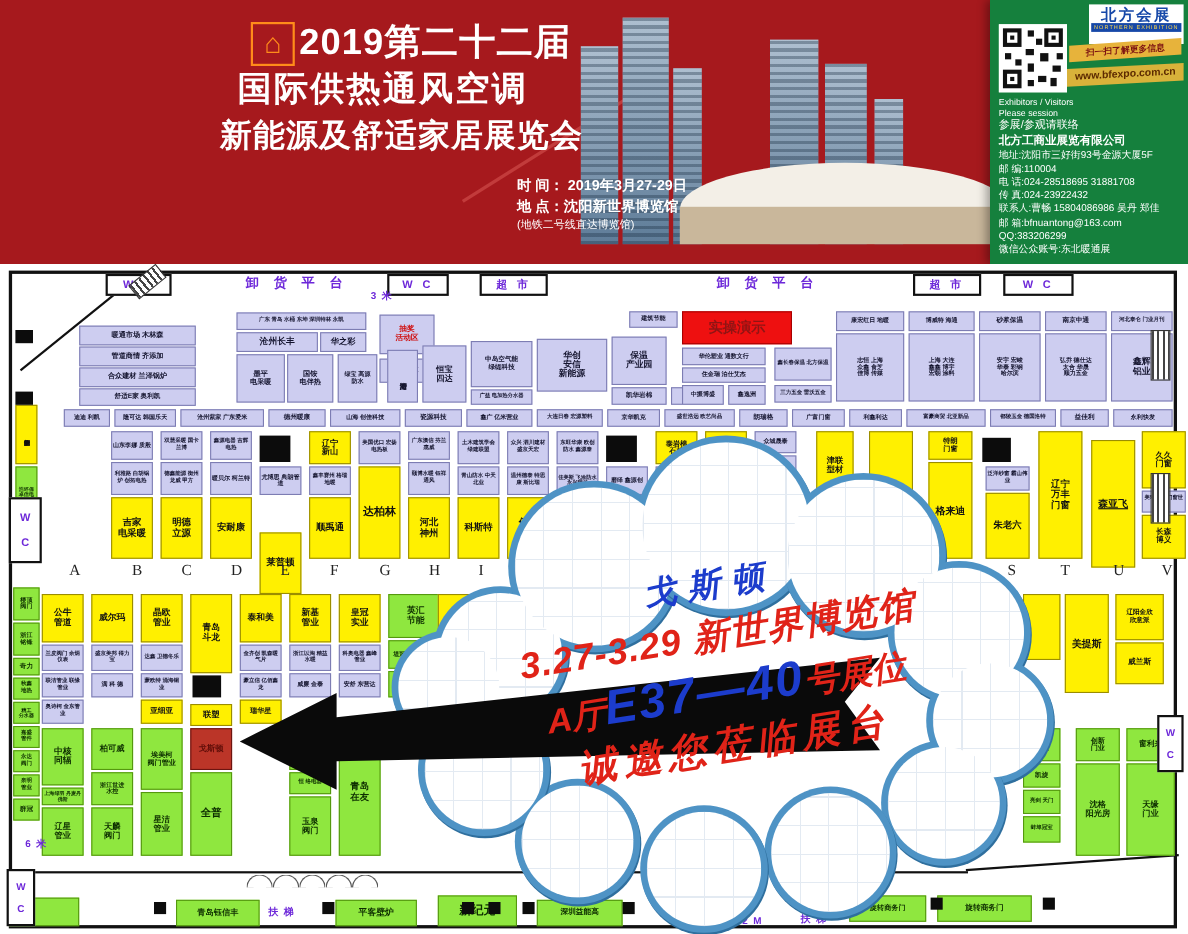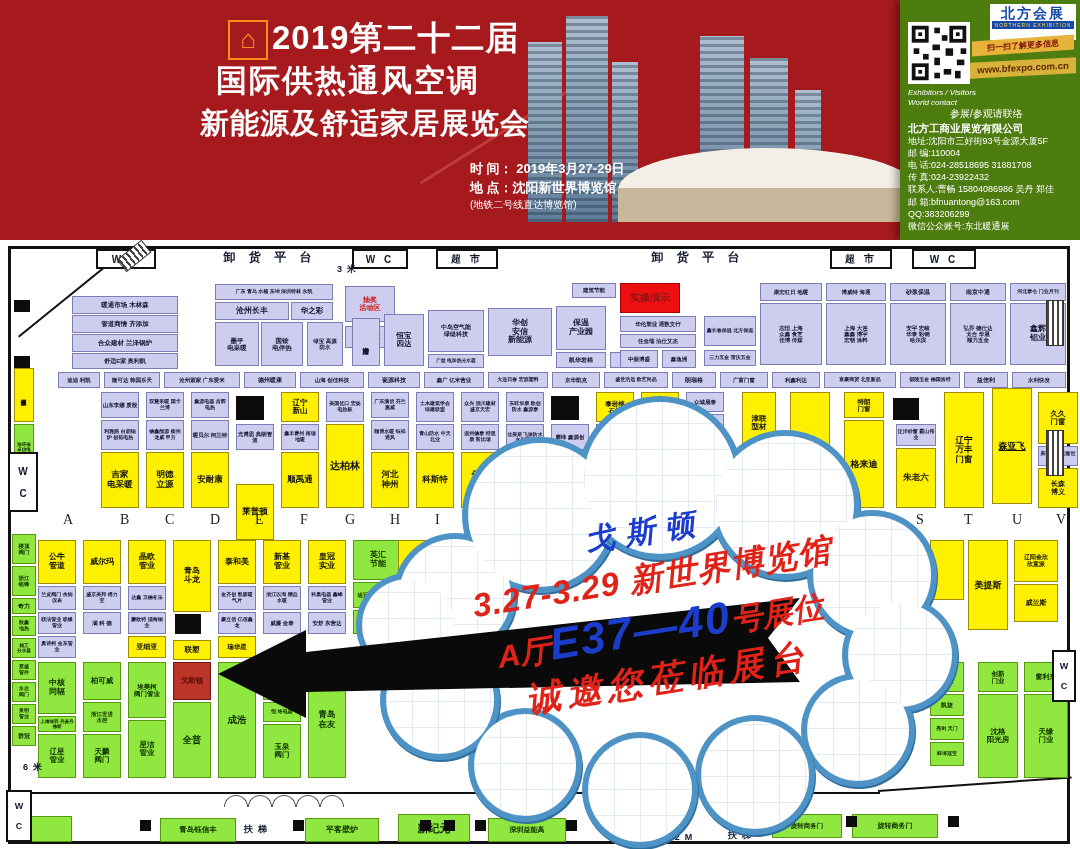--- a/index.html
+++ b/index.html
@@ -26,48 +26,48 @@
   #schedule .note{font-size:10px;font-weight:normal;}
   #buildings{position:absolute;left:500px;top:0;width:400px;height:240px;}
   .tower{position:absolute;background:repeating-linear-gradient(0deg,rgba(25,45,65,.35) 0 3px,rgba(255,255,255,0) 3px 7px),
     linear-gradient(180deg,#aebfd0,#5e7c98);}
   .streak{position:absolute;background:#c23b3b;transform:rotate(58deg);}
   #expo-roof{position:absolute;left:118px;top:148px;width:300px;height:42px;background:#f3efe7;
     border-radius:50% 50% 0 0/100% 100% 0 0;box-shadow:0 3px 0 #cbb;}
   #expo-base{position:absolute;left:118px;top:188px;width:300px;height:34px;
     background:repeating-linear-gradient(90deg,#c9b79b 0 10px,#b7a econ588 10px 12px);background:#c9b79b;}
   
-  #contact{position:absolute;left:900px;top:0;width:180px;height:240px;background:#4d7c0f;
+  #contact{position:absolute;left:900px;top:0;width:180px;height:240px;background:#15803d;
     box-shadow:-4px 0 8px rgba(0,0,0,.35);color:#fff;}
   #nlogo{position:absolute;right:4px;top:4px;width:86px;height:36px;background:#fff;padding:2px;box-sizing:border-box;text-align:center;}
   #nlogo .cn{color:#1648a8;font-weight:bold;font-size:14px;letter-spacing:2px;line-height:1.1;}
   #nlogo .en{background:#1648a8;color:#ffd84d;font-size:5px;letter-spacing:1px;line-height:1.6;}
   #qr{position:absolute;left:8px;top:22px;width:62px;height:62px;background:#fff;}
   #ribbon{position:absolute;left:72px;top:38px;width:102px;height:15px;background:#e7b33b;color:#7c1111;
     font-size:8px;font-weight:bold;text-align:center;line-height:15px;transform:skewY(-4deg);}
   #urlbox{position:absolute;left:70px;top:60px;width:106px;height:16px;background:#d8b23a;color:#5c2a00;
     font-size:9.5px;font-weight:bold;text-align:center;line-height:16px;transform:skewY(-3deg);}
   #contact-lines{position:absolute;left:8px;top:88px;width:168px;}
   #contact-lines div{font-size:9px;line-height:1.35;white-space:nowrap;}
-  #contact-lines .sm{font-size:8px;line-height:1.2;font-style:italic;}
+  #contact-lines .sm{font-size:8px;line-height:1.2;}
   #contact-lines .big{font-size:10.5px;font-weight:bold;}
-  #contact-lines .med{font-size:10px;margin-left:42px;}
+  #contact-lines .med{font-size:10px;}
   
   #plan{position:absolute;left:0;top:240px;width:1080px;height:609px;background:#fff;}
   #plan-border{position:absolute;left:8px;top:6px;width:1062px;height:598px;border:3px solid #111;box-sizing:border-box;}
   .booth{position:absolute;display:flex;align-items:center;justify-content:center;text-align:center;
     line-height:1.12;white-space:pre-line;overflow:hidden;box-sizing:border-box;font-weight:bold;z-index:2;}
   .bp{background:#cdcdf0;border:1px solid #7d7db3;color:#14142e;}
   .by{background:#fff000;border:1px solid #9b8d00;color:#111;}
   .bg{background:#8fe73f;border:1px solid #55980f;color:#0d2e00;}
   .br{background:#bb3528;border:1px solid #6d1410;color:#5e0d08;}
   .brd{background:#ee1010;border:1px solid #a80000;color:#8f1414;}
   .bpr{background:#cdcdf0;border:1px solid #7d7db3;color:#d01111;}
   .vert{writing-mode:vertical-rl;text-orientation:upright;}
-  .lbl{position:absolute;color:#0f172a;display:flex;align-items:center;justify-content:center;z-index:2;}
+  .lbl{position:absolute;color:#6d28d9;display:flex;align-items:center;justify-content:center;z-index:2;}
   .lbox{background:#fff;border:2px solid #111;font-weight:bold;letter-spacing:3px;}
   .ltxt{font-weight:bold;letter-spacing:5px;}
   .lvbox{background:#fff;border:2px solid #111;font-weight:bold;writing-mode:vertical-rl;text-orientation:upright;}
   .lhall{font-weight:bold;letter-spacing:2px;color:#000;justify-content:flex-start;}
   .colletter{position:absolute;font-family:"Liberation Serif",serif;font-size:14px;color:#222;z-index:2;}
   .door{position:absolute;background:#0c0c0c;z-index:3;}
   .hatch{position:absolute;border:1px solid #333;background:repeating-linear-gradient(90deg,#444 0 2px,#fff 2px 5px);z-index:2;}
   .arc{position:absolute;width:22px;height:11px;border:1.5px solid #555;border-bottom:none;
     border-radius:22px 22px 0 0;z-index:2;}
   .wall{position:absolute;background:#111;z-index:1;}
@@ -146,21 +146,21 @@
             <rect x="14" y="27" width="3" height="3"></rect>
           <rect x="28" y="14" width="3" height="3"></rect>
             <rect x="3" y="14" width="3" height="3"></rect>
             <rect x="8" y="17" width="3" height="3"></rect>
         </g>
       </svg>
       <div id="ribbon">扫一扫了解更多信息</div>
       <div id="urlbox">www.bfexpo.com.cn</div>
       <div id="contact-lines">
         <div class="sm">Exhibitors / Visitors</div>
-        <div class="sm">World contact</div>
+        <div class="sm">Please session</div>
         <div class="med">参展/参观请联络</div>
         <div class="big">北方工商业展览有限公司</div>
         <div>地址:沈阳市三好街93号金源大厦5F</div>
         <div>邮 编:110004</div>
         <div>电 话:024-28518695  31881708</div>
         <div>传 真:024-23922432</div>
         <div>联系人:曹畅 15804086986 吴丹 郑佳</div>
         <div>邮 箱:bfnuantong@163.com</div>
         <div>QQ:383206299</div>
         <div>微信公众账号:东北暖通展</div>
@@ -250,21 +250,21 @@
 绿缇科技</div>
       <div class="booth bp" style="left: 428px; top: 114px; width: 56px; height: 14px; font-size: 4.8px;">广益 电加热分水器</div>
       <div class="booth bp" style="left: 488px; top: 68px; width: 64px; height: 48px; font-size: 8px;">华创
 安信
 新能源</div>
       <div class="booth bp" style="left: 556px; top: 66px; width: 50px; height: 44px; font-size: 8px;">保温
 产业园</div>
       <div class="booth bp" style="left: 556px; top: 112px; width: 50px; height: 16px; font-size: 6px;">凯华岩棉</div>
       <div class="booth bp" style="left: 610px; top: 112px; width: 44px; height: 16px; font-size: 6.5px;">洛科威</div>
       <div class="booth bp" style="left: 572px; top: 43px; width: 44px; height: 15px; font-size: 5.5px;">建筑节能</div>
-      <div class="booth brd" style="left: 620px; top: 43px; width: 60px; height: 30px; font-size: 10px;">实操演示</div>
+      <div class="booth brd" style="left: 620px; top: 43px; width: 100px; height: 30px; font-size: 13px;">实操演示</div>
       <div class="booth bp" style="left: 620px; top: 76px; width: 76px; height: 16px; font-size: 5.5px;">华伦塑业 通数文行</div>
       <div class="booth bp" style="left: 620px; top: 94px; width: 76px; height: 14px; font-size: 5.5px;">住金瑞 泊仕艾杰</div>
       <div class="booth bp" style="left: 620px; top: 110px; width: 38px; height: 18px; font-size: 5.5px;">中振博盛</div>
       <div class="booth bp" style="left: 662px; top: 110px; width: 34px; height: 18px; font-size: 5.5px;">鑫逸洲</div>
       <div class="booth bp" style="left: 704px; top: 76px; width: 52px; height: 30px; font-size: 5px;">鑫长春保温 北方保温</div>
       <div class="booth bp" style="left: 704px; top: 110px; width: 52px; height: 16px; font-size: 5px;">三力五金 雷沃五金</div>
       <div class="booth bp" style="left: 760px; top: 43px; width: 62px; height: 18px; font-size: 5.5px;">康宏红日 地暖</div>
       <div class="booth bp" style="left: 826px; top: 43px; width: 60px; height: 18px; font-size: 5.5px;">博威特 海通</div>
       <div class="booth bp" style="left: 890px; top: 43px; width: 56px; height: 18px; font-size: 6px;">砂浆保温</div>
       <div class="booth bp" style="left: 950px; top: 43px; width: 56px; height: 18px; font-size: 6px;">南京中通</div>
@@ -335,21 +335,21 @@
       <div class="booth by" style="left: 742px; top: 216px; width: 34px; height: 52px; font-size: 6px;"></div>
       <div class="booth by" style="left: 790px; top: 152px; width: 40px; height: 116px; font-size: 9px;">德威克</div>
       <div class="booth by" style="left: 844px; top: 152px; width: 40px; height: 26px; font-size: 6.5px;">特朗
 门窗</div>
       <div class="booth by" style="left: 844px; top: 180px; width: 40px; height: 88px; font-size: 9px;">格来迪</div>
       <div class="booth bp" style="left: 896px; top: 184px; width: 40px; height: 22px; font-size: 5px;">泛洋纱窗 霸山伟业</div>
       <div class="booth by" style="left: 896px; top: 208px; width: 40px; height: 60px; font-size: 8.5px;">朱老六</div>
       <div class="booth by" style="left: 944px; top: 152px; width: 40px; height: 116px; font-size: 8.5px;">辽宁
 万丰
 门窗</div>
-      <div class="booth by" style="left: 992px; top: 148px; width: 40px; height: 116px; font-size: 9px; text-decoration: underline;">森亚飞</div>
+      <div class="booth by" style="left: 992px; top: 160px; width: 40px; height: 116px; font-size: 9px; text-decoration: underline;">森亚飞</div>
       <div class="booth by" style="left: 1038px; top: 152px; width: 40px; height: 52px; font-size: 7.5px;">久久
 门窗</div>
       <div class="booth bp" style="left: 1038px; top: 206px; width: 40px; height: 20px; font-size: 4.8px;">美环速刻 门窗世界</div>
       <div class="booth by" style="left: 1038px; top: 228px; width: 40px; height: 40px; font-size: 7px;">长森
 博义</div>
       <div class="booth by" style="left: 38px; top: 300px; width: 38px; height: 44px; font-size: 8px;">公牛
 管道</div>
       <div class="booth bp" style="left: 38px; top: 346px; width: 38px; height: 24px; font-size: 5px;">兰皮阀门 余炳仪表</div>
       <div class="booth bp" style="left: 38px; top: 372px; width: 38px; height: 22px; font-size: 5px;">联洁管业 联缘管业</div>
       <div class="booth bp" style="left: 38px; top: 396px; width: 38px; height: 22px; font-size: 5px;">奥诗柯 金东管业</div>
@@ -395,21 +395,20 @@
       <div class="booth bg" style="left: 83px; top: 462px; width: 38px; height: 30px; font-size: 5.5px;">浙江世进
 水控</div>
       <div class="booth bg" style="left: 83px; top: 494px; width: 38px; height: 44px; font-size: 7.5px;">天麟
 阀门</div>
       <div class="booth bg" style="left: 128px; top: 422px; width: 38px; height: 56px; font-size: 6.5px;">埃美柯
 阀门管业</div>
       <div class="booth bg" style="left: 128px; top: 480px; width: 38px; height: 58px; font-size: 7.5px;">星洁
 管业</div>
       <div class="booth br" style="left: 173px; top: 422px; width: 38px; height: 38px; font-size: 7.5px;">戈斯顿</div>
       <div class="booth bg" style="left: 173px; top: 462px; width: 38px; height: 76px; font-size: 9.5px;">全普</div>
-      <div class="booth bg" style="left: 218px; top: 422px; width: 38px; height: 116px; font-size: 9.5px;">成浩</div>
       <div class="booth bg" style="left: 263px; top: 422px; width: 38px; height: 38px; font-size: 6.5px;">河北
 亿能</div>
       <div class="booth bg" style="left: 263px; top: 462px; width: 38px; height: 20px; font-size: 5px;">恒 络电器</div>
       <div class="booth bg" style="left: 263px; top: 484px; width: 38px; height: 54px; font-size: 7.5px;">玉泉
 阀门</div>
       <div class="booth bg" style="left: 308px; top: 422px; width: 38px; height: 116px; font-size: 8.5px;">青岛
 在友</div>
       <div class="booth bg" style="left: 930px; top: 422px; width: 34px; height: 30px; font-size: 6.5px;">大地
 门业</div>
       <div class="booth bg" style="left: 930px; top: 454px; width: 34px; height: 22px; font-size: 6px;">凯旋</div>

